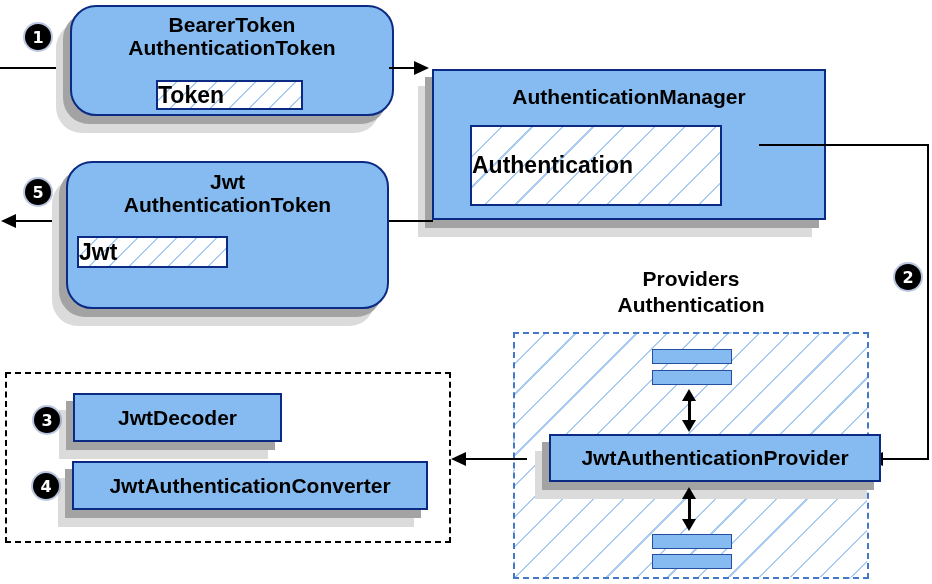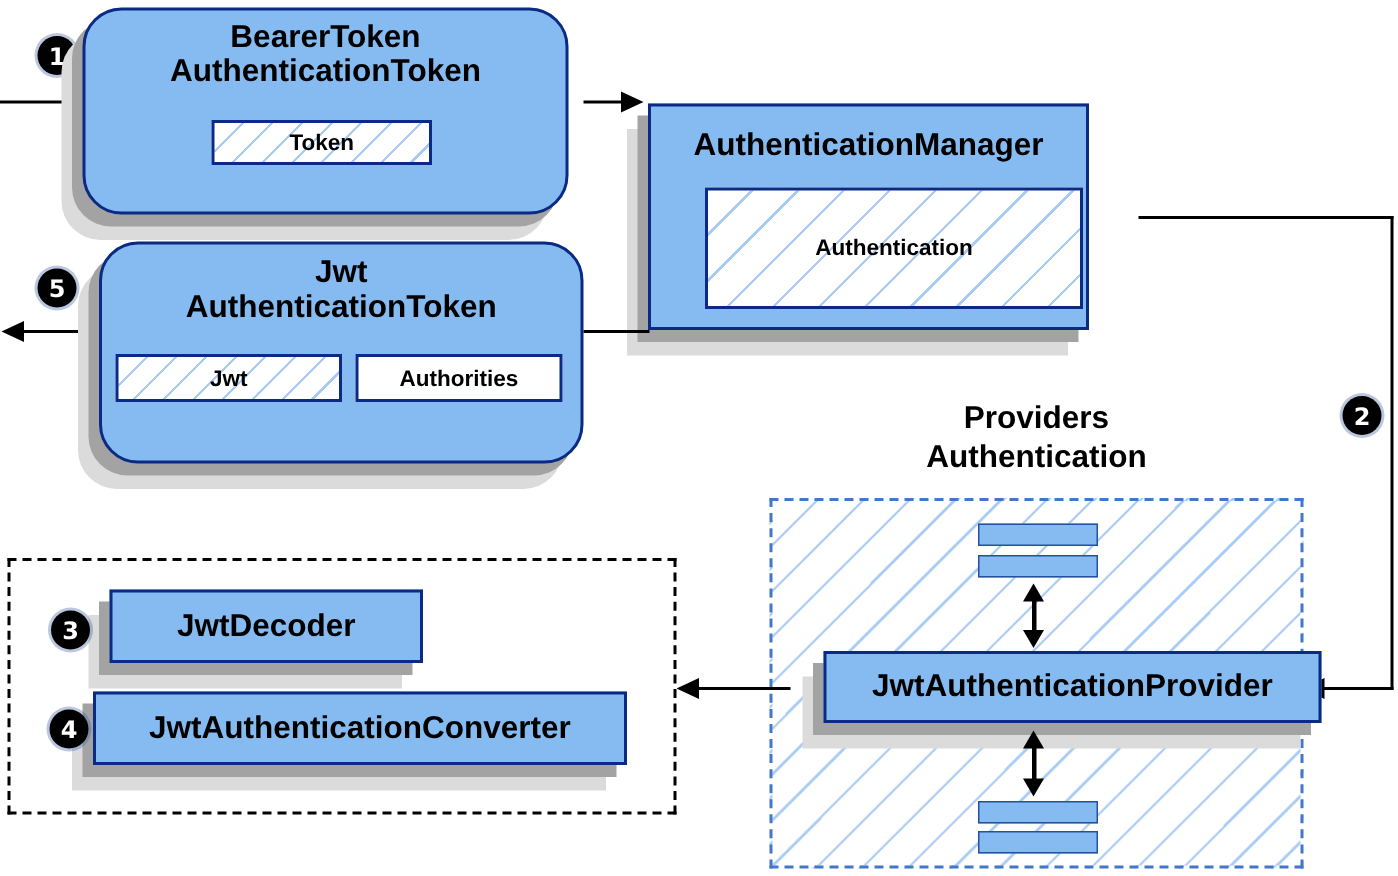--- a/index.html
+++ b/index.html
@@ -30,21 +30,21 @@
     position:absolute;background:var(--node-fill);
     border:2px solid var(--node-border);
     box-shadow:-7px 8px 0 var(--shadow-dark),-14px 17px 0 var(--shadow-light);
   }
   .round{border-radius:26px}
   .node-title{position:absolute;top:6px;left:0;right:0;text-align:center;font-weight:bold;font-size:21px;line-height:23px}
   .center{display:flex;align-items:center;justify-content:center;font-weight:bold;font-size:21px;text-align:center}
   
   .chip{
     position:absolute;background-color:#fff;border:2px solid var(--node-border);
-    display:flex;align-items:center;justify-content:center;font-weight:bold;font-size:15px;
+    display:flex;align-items:center;justify-content:flex-start;font-weight:bold;font-size:23px;
   }
   .hatch{background-image:repeating-linear-gradient(135deg,rgba(255,255,255,0) 0 12.5px,var(--hatch-line) 12.5px 14px)}
   .hatch-wide{background-image:repeating-linear-gradient(135deg,rgba(255,255,255,0) 0 20px,var(--hatch-line) 20px 21.6px)}
   
   .dashed-blue{
     position:absolute;border:2.5px dashed var(--dashed-blue);background-color:#fff;
     background-image:repeating-linear-gradient(135deg,#fff 0 20px,var(--hatch-line) 20px 21.6px);
   }
   .dashed-black{position:absolute;border:2.5px dashed #000;background:#fff}
   
@@ -65,34 +65,34 @@
   .grouplabel{position:absolute;font-weight:bold;font-size:21px;line-height:26px;text-align:center}
 </style>
 </head>
 <body>
 
 <div class="canvas">
 
   <div class="hline" style="left:0;top:67px;width:66px"></div>
   <div class="badge" style="left:25px;top:24px">1</div>
 
-  <div class="node round" style="left:55px;top:5px;width:324px;height:138px">
+  <div class="node round" style="left:70px;top:5px;width:324px;height:111px">
     <div class="node-title">
       <div>BearerToken</div>
       <div>AuthenticationToken</div>
     </div>
     <div class="chip hatch" style="left:84px;top:73px;width:147px;height:30px">
       <span>Token</span>
     </div>
   </div>
 
   <div class="hline" style="left:389px;top:67px;width:28px"></div>
   <div class="arr right" style="left:414px;top:61px"></div>
 
-  <div class="node" style="left:432px;top:69px;width:294px;height:151px">
+  <div class="node" style="left:432px;top:69px;width:394px;height:151px">
     <div class="node-title" style="top:14px">AuthenticationManager</div>
     <div class="chip hatch-wide" style="left:36px;top:54px;width:252px;height:81px">
       <span>Authentication</span>
     </div>
   </div>
 
   <div class="hline" style="left:759px;top:144px;width:170px"></div>
   <div class="vline" style="left:927px;top:144px;height:316px"></div>
   <div class="hline" style="left:880px;top:458px;width:49px"></div>
   <div class="arr left" style="left:868px;top:452px"></div>
@@ -103,23 +103,20 @@
   <div class="arr left" style="left:1px;top:214px"></div>
   <div class="badge" style="left:25px;top:179px">5</div>
 
   <div class="node round" style="left:66px;top:161px;width:323px;height:148px">
     <div class="node-title" style="top:7px">
       <div>Jwt</div>
       <div>AuthenticationToken</div>
     </div>
     <div class="chip hatch" style="left:9px;top:73px;width:151px;height:32px">
       <span>Jwt</span>
-    </div>
-    <div class="chip" style="left:169px;top:73px;width:138px;height:32px">
-      <span>Authorities</span>
     </div>
   </div>
 
   <div class="grouplabel" style="left:561px;top:266px;width:260px">
     <div>Providers</div>
     <div>Authentication</div>
   </div>
 
   <div class="dashed-blue" style="left:513px;top:332px;width:356px;height:247px"></div>
 
@@ -148,18 +145,18 @@
   <div class="hline" style="left:462px;top:458px;width:65px"></div>
   <div class="arr left" style="left:451px;top:452px"></div>
 
   <div class="dashed-black" style="left:5px;top:372px;width:446px;height:171px"></div>
 
   <div class="node center" style="left:73px;top:393px;width:209px;height:49px">
     <span>JwtDecoder</span>
   </div>
   <div class="badge" style="left:34px;top:407px">3</div>
 
-  <div class="node center" style="left:62px;top:461px;width:356px;height:49px">
+  <div class="node center" style="left:72px;top:461px;width:356px;height:49px">
     <span>JwtAuthenticationConverter</span>
   </div>
   <div class="badge" style="left:33px;top:473px">4</div>
 
 </div>
 
 </body></html>

